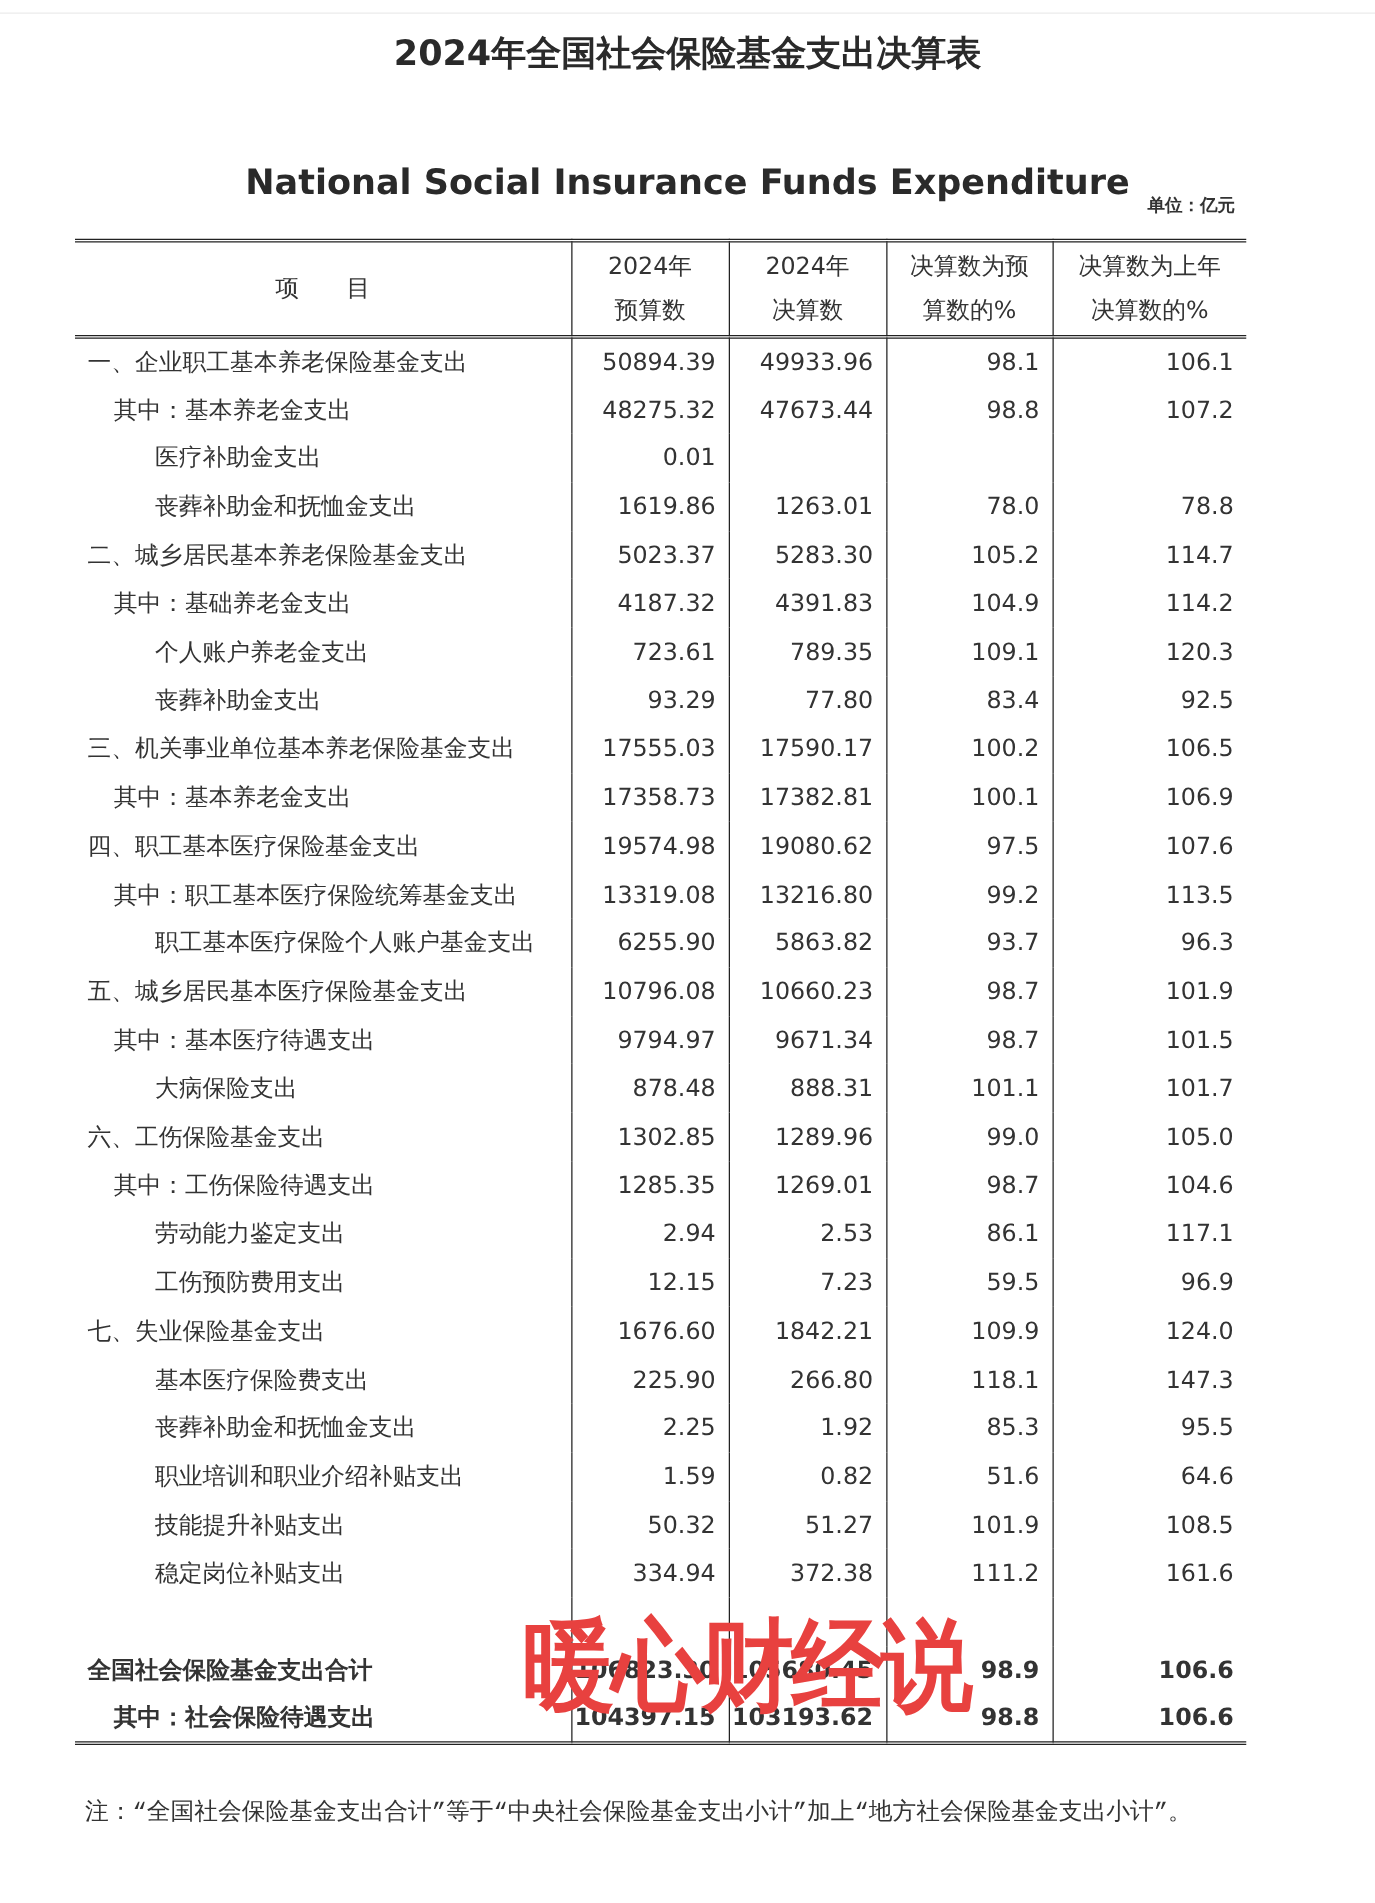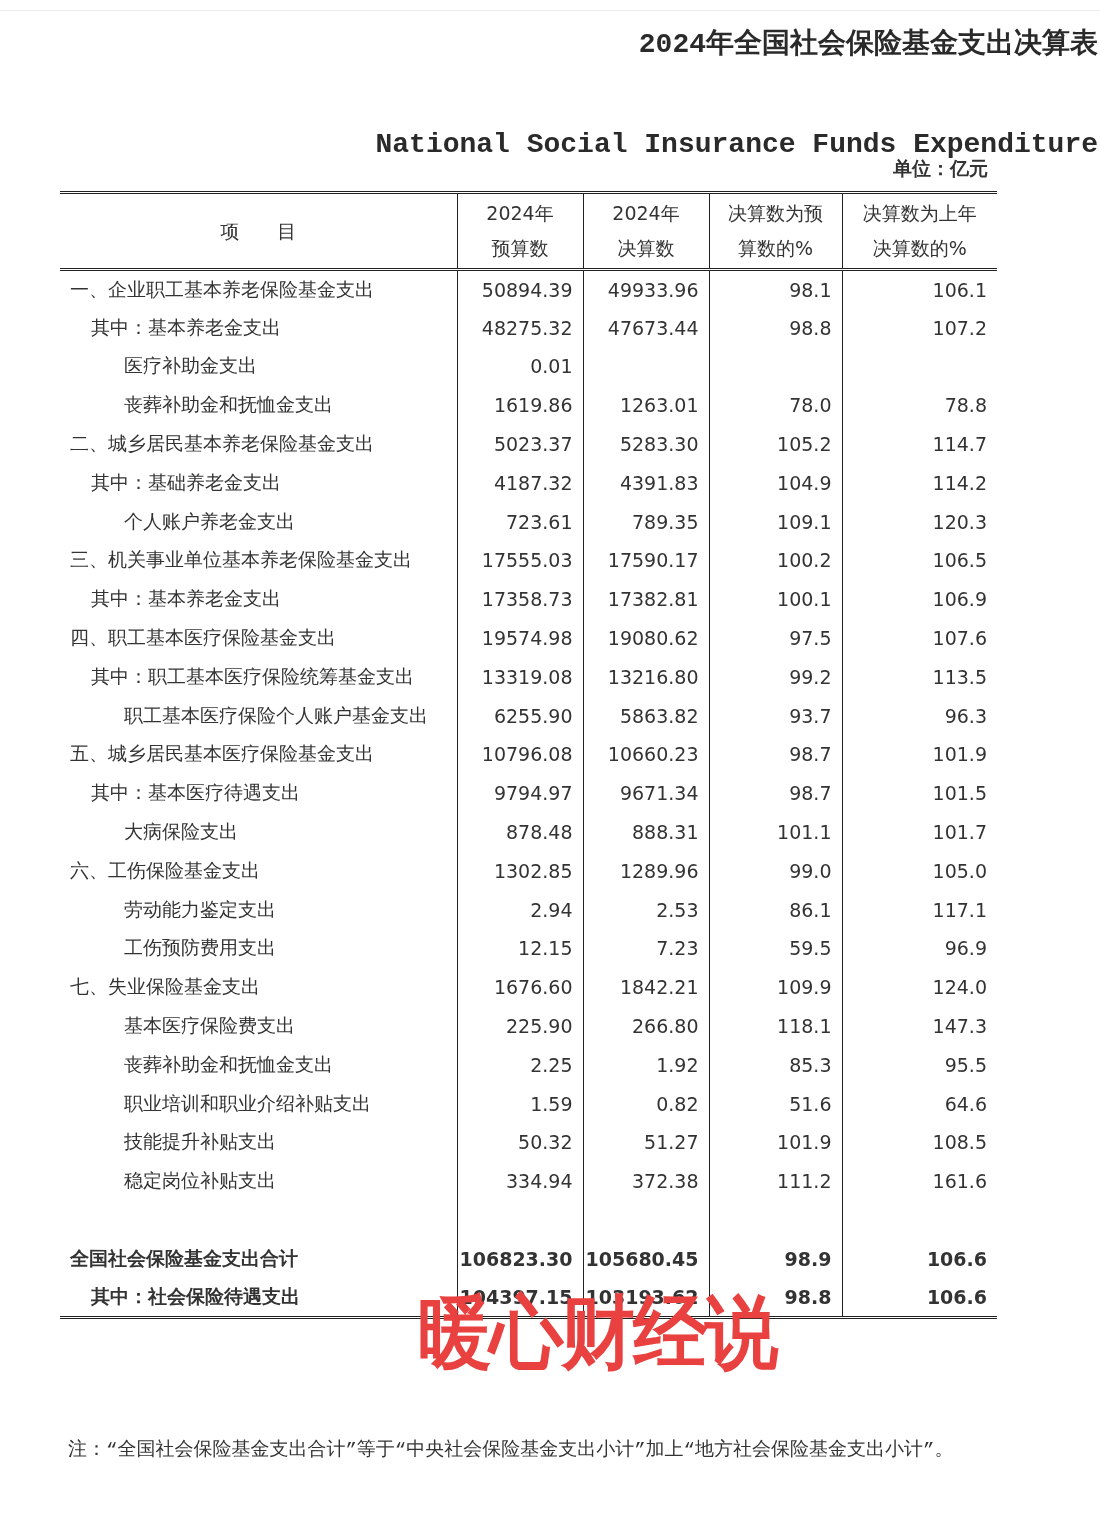--- a/index.html
+++ b/index.html
@@ -1,26 +1,26 @@
 <!DOCTYPE html>
 <html><head>
 <meta charset="utf-8">
 <style>
   html, body { margin: 0; padding: 0; background: #ffffff; }
   body { width: 1100px; height: 1522px; position: relative; overflow: hidden;
          font-family: "DejaVu Sans", "Liberation Sans", sans-serif; color: #2b2b2b; }
   .topline { position: absolute; left: 0; top: 10px; width: 1100px; height: 1px; background: #ececec; }
-  .title-wrap { position: absolute; left: 0; width: 1100px; text-align: right; font-family: Liberation Mono, monospace; }
+  .title-wrap { position: absolute; left: 0; width: 1100px; text-align: center; }
   .title-cn { top: 24px; }
   .title-en { top: 81px; margin-top: 48px; }
   .hl { display: inline-block; font-weight: bold; color: #2a2a2a; position: relative; padding: 0 2px; }
   .hl::after { content: ""; position: absolute; left: 0; right: 0; bottom: 2px; height: 9px; background: #e6e8f7; z-index: -1; }
   .title-cn .hl { font-size: 28px; letter-spacing: 0px; }
   .title-en .hl { font-size: 28px; }
-  .unit { position: absolute; right: 112px; top: 156px; font-size: 19px; font-weight: bold; color: #333; }
+  .unit { position: absolute; right: 112px; top: 156px; font-size: 14px; font-weight: bold; color: #333; }
   .unit .hl2 { position: relative; display: inline-block; }
   .unit .hl2::after { content: ""; position: absolute; left: 0; right: 0; bottom: 0; height: 8px; background: #e6e8f7; z-index: -1; }
 
   table.fin { position: absolute; left: 60px; top: 191px; width: 937px; border-collapse: collapse;
               font-size: 19px; color: #333; }
   table.fin thead tr { height: 77px; }
   table.fin thead th { font-weight: normal; line-height: 35px; text-align: center; padding: 0; vertical-align: middle; }
   table.fin { border-top: 3px double #222; border-bottom: 3px double #222; }
   table.fin thead tr { border-bottom: 3px double #222; }
   table.fin td, table.fin th { border-left: 1.5px solid #222; }
@@ -127,20 +127,27 @@
         <td>114.2</td>
       </tr>
       <tr>
         <td class="label lvl2">个人账户养老金支出</td>
         <td>723.61</td>
         <td>789.35</td>
         <td>109.1</td>
         <td>120.3</td>
       </tr>
       <tr>
+        <td class="label lvl2">丧葬补助金支出</td>
+        <td>93.29</td>
+        <td>77.80</td>
+        <td>83.4</td>
+        <td>92.5</td>
+      </tr>
+      <tr>
         <td class="label">三、机关事业单位基本养老保险基金支出</td>
         <td>17555.03</td>
         <td>17590.17</td>
         <td>100.2</td>
         <td>106.5</td>
       </tr>
       <tr>
         <td class="label lvl1">其中：基本养老金支出</td>
         <td>17358.73</td>
         <td>17382.81</td>
@@ -188,20 +195,27 @@
         <td>888.31</td>
         <td>101.1</td>
         <td>101.7</td>
       </tr>
       <tr>
         <td class="label">六、工伤保险基金支出</td>
         <td>1302.85</td>
         <td>1289.96</td>
         <td>99.0</td>
         <td>105.0</td>
+      </tr>
+      <tr>
+        <td class="label lvl1">其中：工伤保险待遇支出</td>
+        <td>1285.35</td>
+        <td>1269.01</td>
+        <td>98.7</td>
+        <td>104.6</td>
       </tr>
       <tr>
         <td class="label lvl2">劳动能力鉴定支出</td>
         <td>2.94</td>
         <td>2.53</td>
         <td>86.1</td>
         <td>117.1</td>
       </tr>
       <tr>
         <td class="label lvl2">工伤预防费用支出</td>

